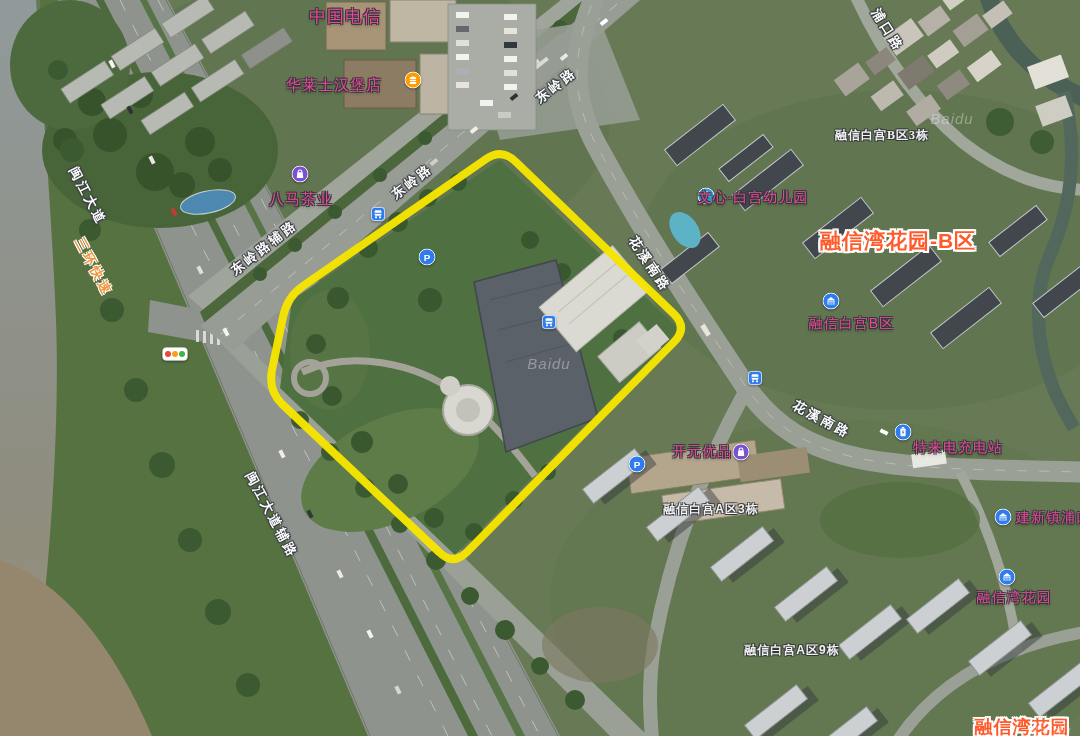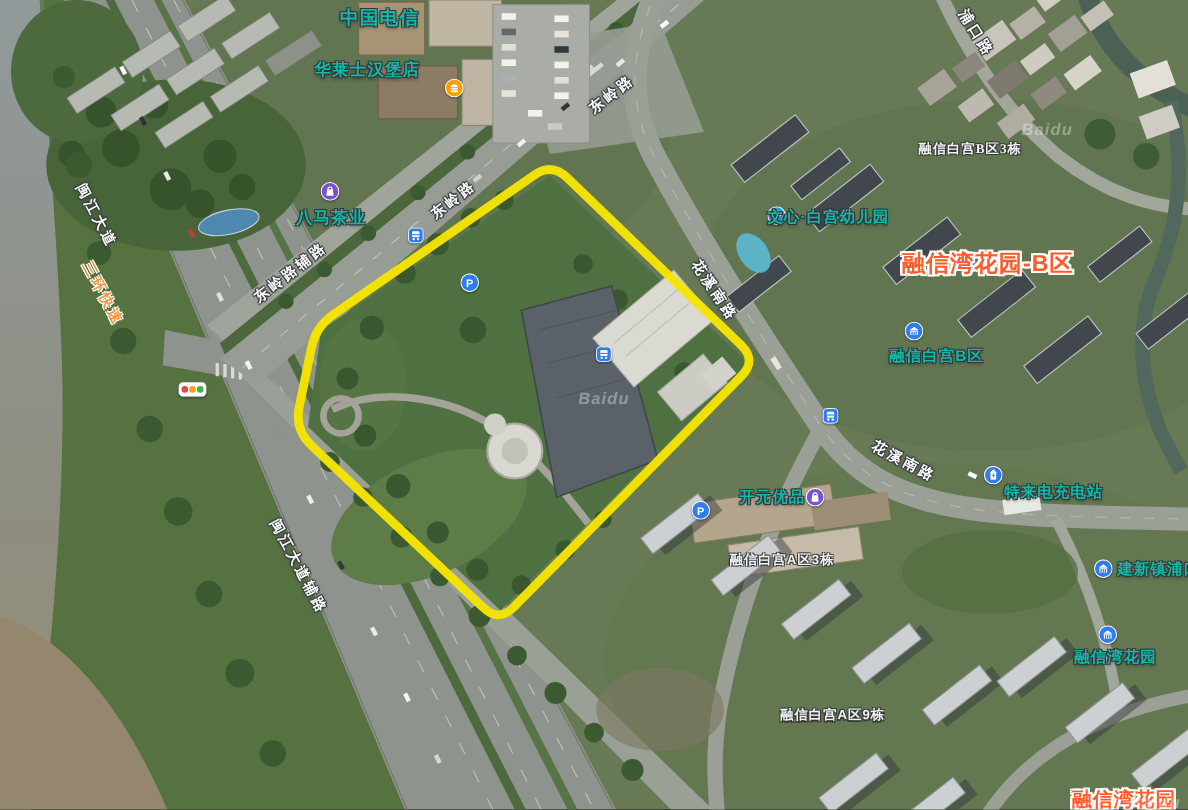--- a/index.html
+++ b/index.html
@@ -5,29 +5,29 @@
   html,body{margin:0;padding:0;background:#222;}
   .map{position:relative;width:1080px;height:736px;overflow:hidden;
        font-family:"Liberation Sans","DejaVu Sans",sans-serif;}
   .map svg.layer{position:absolute;left:0;top:0;}
   #labels-layer,#icons-layer{position:absolute;left:0;top:0;width:100%;height:100%;pointer-events:none;}
   .map-label{position:absolute;white-space:nowrap;line-height:1;transform-origin:center;}
   .map-label.road{color:#fff;font-size:13px;font-weight:700;letter-spacing:3px;
     text-shadow:-1px -1px 0 #3c4046,1px -1px 0 #3c4046,-1px 1px 0 #3c4046,1px 1px 0 #3c4046,0 0 3px rgba(20,25,30,.8);}
   .map-label.road-orange{color:#f0953c;font-size:13px;font-weight:700;letter-spacing:3px;
     text-shadow:-1px -1px 0 #fff,1px -1px 0 #fff,-1px 1px 0 #fff,1px 1px 0 #fff;}
-  .map-label.poi{color:#14b8a6;font-size:14px;font-weight:700;letter-spacing:1px;
+  .map-label.poi{color:#ec4899;font-size:14px;font-weight:400;letter-spacing:1px;
     text-shadow:-1px -1px 0 #33373c,1px -1px 0 #33373c,-1px 1px 0 #33373c,1px 1px 0 #33373c,0 2px 3px rgba(0,0,0,.45);}
   .map-label.building{color:rgba(255,255,255,.93);font-size:12px;font-weight:600;letter-spacing:1px;
     text-shadow:-1px -1px 0 rgba(50,54,58,.85),1px -1px 0 rgba(50,54,58,.85),-1px 1px 0 rgba(50,54,58,.85),1px 1px 0 rgba(50,54,58,.85);}
   .map-label.area{color:#ff5a2a;font-size:20px;font-weight:800;letter-spacing:1px;
     text-shadow:-2px -2px 0 #fff,2px -2px 0 #fff,-2px 2px 0 #fff,2px 2px 0 #fff,0 -2px 0 #fff,0 2px 0 #fff,-2px 0 0 #fff,2px 0 0 #fff;}
   .map-label.title{color:#0c0c0c;font-size:30px;font-weight:900;letter-spacing:2px;
     text-shadow:-3px -3px 0 #fff,3px -3px 0 #fff,-3px 3px 0 #fff,3px 3px 0 #fff,0 -3px 0 #fff,0 3px 0 #fff,-3px 0 0 #fff,3px 0 0 #fff,0 0 2px #fff;}
-  .map-label.watermark{color:rgba(255,255,255,.35);font-size:15px;font-weight:700;font-style:italic;letter-spacing:1px;}
+  .map-label.watermark{color:rgba(255,255,255,.35);font-size:15px;font-weight:400;font-style:italic;letter-spacing:1px;}
   .map-icon{position:absolute;width:17px;height:17px;transform:translate(-50%,-50%);filter:drop-shadow(0 1px 1px rgba(0,0,0,.4));}
   .map-icon svg{width:100%;height:100%;display:block;}
   .map-icon.bus{width:15px;height:15px;}
   .map-icon.traffic-light{width:26px;height:14px;}
 </style>
 </head>
 <body>
 
 <div class="map">
 
@@ -431,37 +431,37 @@
         <svg viewBox="0 0 26 14">
           <rect x="0.5" y="0.5" width="25" height="13" rx="4" fill="#fff" stroke="#c8c8c8" stroke-width="0.5"></rect>
           <circle cx="6" cy="7" r="3" fill="#e8483a"></circle>
           <circle cx="13" cy="7" r="3" fill="#f6a21d"></circle>
           <circle cx="20" cy="7" r="3" fill="#43b14b"></circle>
         </svg>
       </div>
     </div>
   <div id="labels-layer" style="z-index:4">
       <div class="map-label poi" style="left: 345px; top: 16px; font-size: 17px; transform: translate(-50%, -50%);">中国电信</div>
-      <div class="map-label poi" style="left: 334px; top: 64px; font-size: 15px; transform: translate(-50%, -50%);">华莱士汉堡店</div>
+      <div class="map-label poi" style="left: 334px; top: 84px; font-size: 15px; transform: translate(-50%, -50%);">华莱士汉堡店</div>
       <div class="map-label poi" style="left: 301px; top: 198px; font-size: 15px; transform: translate(-50%, -50%);">八马茶业</div>
       <div class="map-label road" style="left: 556px; top: 85px; transform: translate(-50%, -50%) rotate(-38deg);">东岭路</div>
       <div class="map-label road" style="left: 412px; top: 181px; transform: translate(-50%, -50%) rotate(-38deg);">东岭路</div>
       <div class="map-label road" style="left: 264px; top: 247px; transform: translate(-50%, -50%) rotate(-38deg);">东岭路辅路</div>
       <div class="map-label poi" style="left: 753px; top: 197px; font-size: 14px; transform: translate(-50%, -50%);">文心·白宫幼儿园</div>
       <div class="map-label area" style="left: 898px; top: 240px; font-size: 21px; transform: translate(-50%, -50%);">融信湾花园-B区</div>
       <div class="map-label building" style="left: 882px; top: 135px; transform: translate(-50%, -50%); font-family: Liberation Serif, serif;">融信白宫B区3栋</div>
       <div class="map-label poi" style="left: 833px; top: 323px; font-size: 14px; transform: translate(-50%, -50%); padding-left: 37px;">融信白宫B区</div>
       <div class="map-label road" style="left: 650px; top: 264px; transform: translate(-50%, -50%) rotate(56deg);">花溪南路</div>
       <div class="map-label road" style="left: 822px; top: 419px; transform: translate(-50%, -50%) rotate(28deg);">花溪南路</div>
       <div class="map-label poi" style="left: 958px; top: 433px; font-size: 14px; transform: translate(-50%, -50%); margin-top: 14px;">特来电充电站</div>
       <div class="map-label poi" style="left: 702px; top: 451px; font-size: 14px; transform: translate(-50%, -50%);">开元优品</div>
       <div class="map-label building" style="left: 711px; top: 509px; transform: translate(-50%, -50%);">融信白宫A区3栋</div>
       <div class="map-label poi" style="left: 1016px; top: 517px; font-size: 14px; transform: translate(0px, -50%);">建新镇浦口</div>
       <div class="map-label poi" style="left: 1014px; top: 597px; font-size: 14px; transform: translate(-50%, -50%);">融信湾花园</div>
-      <div class="map-label building" style="left: 757px; top: 650px; transform: translate(-50%, -50%); text-align: center;">融信白宫A区9栋</div>
+      <div class="map-label building" style="left: 792px; top: 650px; transform: translate(-50%, -50%); text-align: center;">融信白宫A区9栋</div>
       <div class="map-label area" style="left: 1022px; top: 727px; font-size: 18px; transform: translate(-50%, -50%);">融信湾花园</div>
       <div class="map-label road" style="left: 88px; top: 196px; transform: translate(-50%, -50%) rotate(62deg);">闽江大道</div>
       <div class="map-label road-orange" style="left: 94px; top: 267px; transform: translate(-50%, -50%) rotate(62deg);">三环快速</div>
       <div class="map-label road" style="left: 272px; top: 515px; transform: translate(-50%, -50%) rotate(62deg);">闽江大道辅路</div>
       <div class="map-label road" style="left: 888px; top: 30px; transform: translate(-50%, -50%) rotate(58deg);">浦口路</div>
       <div class="map-label watermark" style="left: 952px; top: 118px; transform: translate(-50%, -50%);">Baidu</div>
       <div class="map-label watermark" style="left: 549px; top: 363px; transform: translate(-50%, -50%);">Baidu</div>
       <div class="map-label watermark" style="left: 1050px; top: 730px; transform: translate(-50%, -50%);">Baidu</div>
     </div>
 </div>

